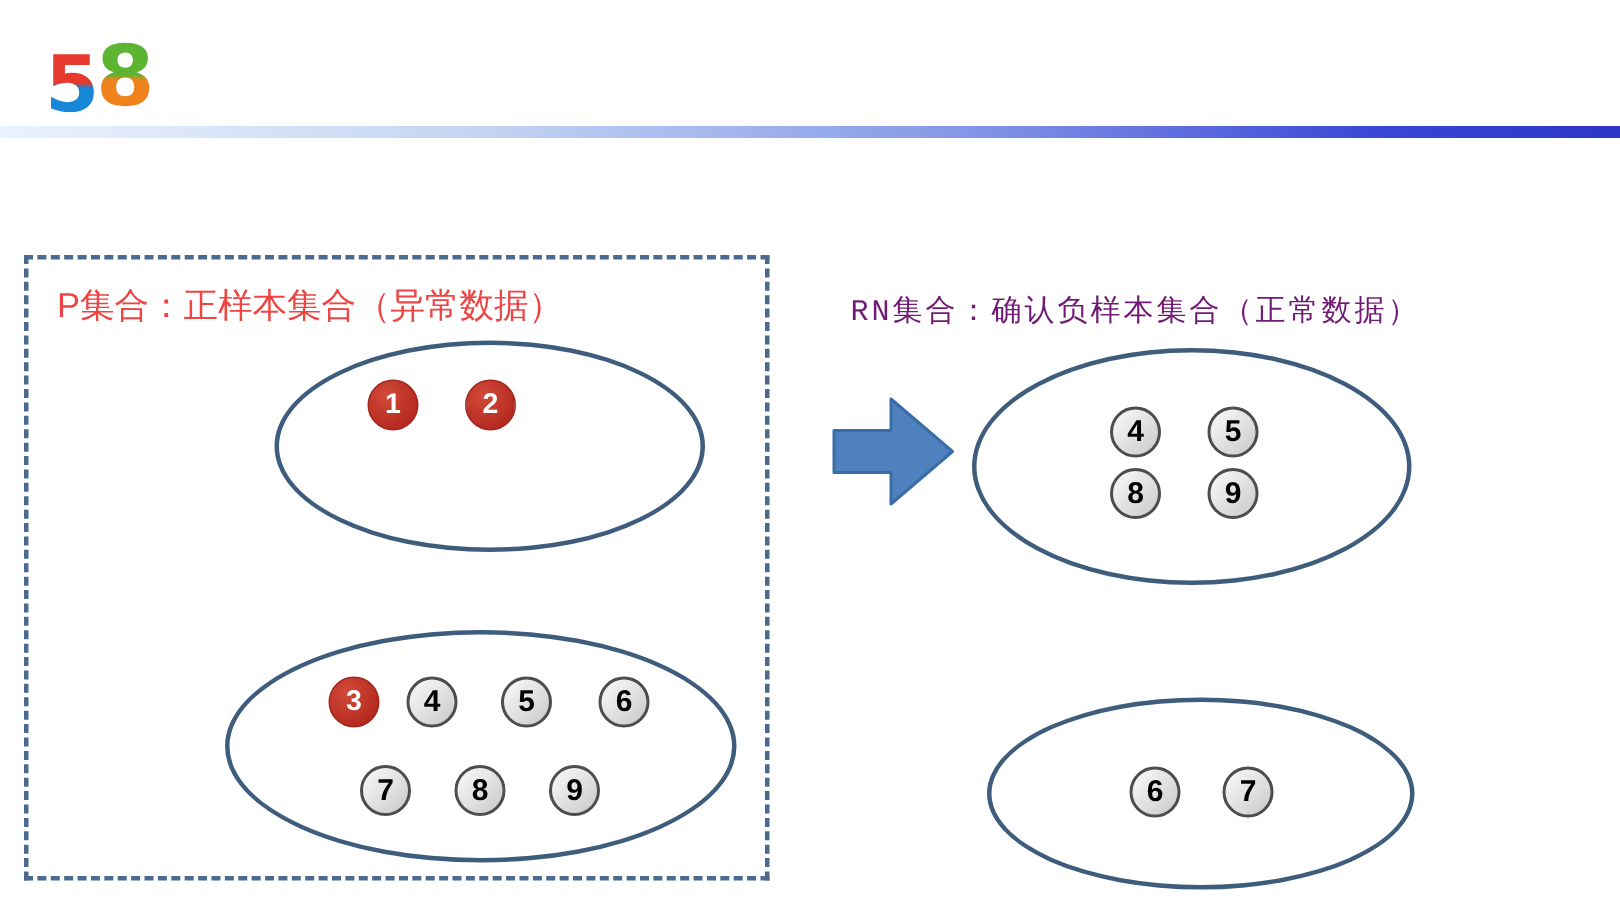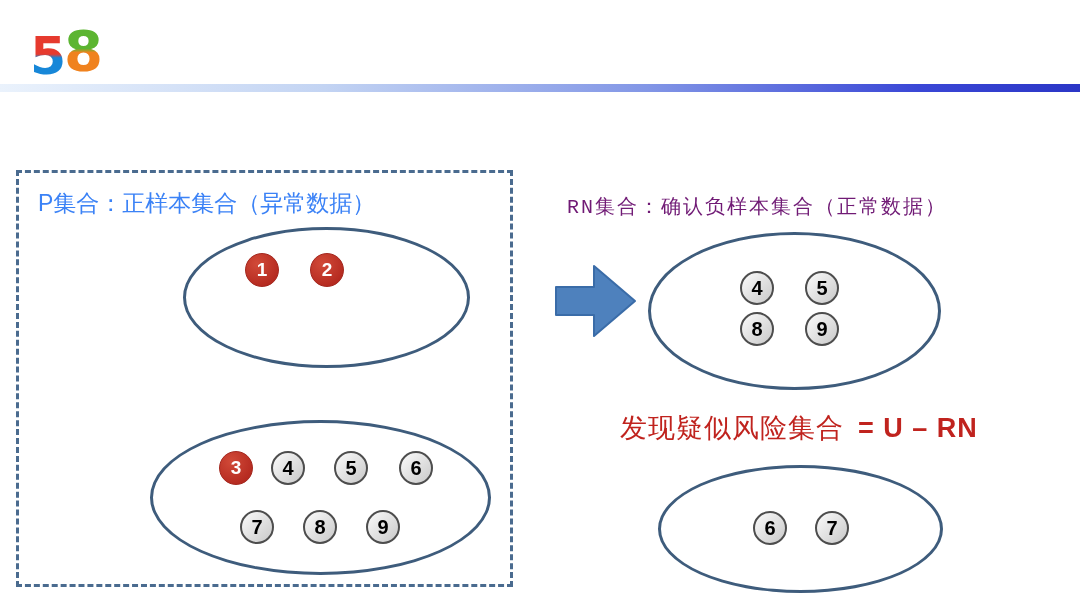--- a/index.html
+++ b/index.html
@@ -10,21 +10,21 @@
   .logo{position:absolute;left:28px;top:12px;}
   .title{position:absolute;left:120px;top:20px;font-size:40px;font-weight:bold;color:#0a0a0a;letter-spacing:1px;white-space:nowrap;}
   .rule{position:absolute;left:0;top:84px;width:1080px;height:8px;
         background:linear-gradient(90deg,#eaf2fc 0%,#c3d4f3 30%,#8296e6 60%,#3a47d6 85%,#2b36c6 100%);}
   .subtitle{position:absolute;left:29px;top:106px;font-size:28px;font-weight:bold;color:#949494;white-space:nowrap;}
 
   
   .dashed-box{position:absolute;left:16px;top:170px;width:491px;height:411px;
               border:3px dashed #4a6b8f;background:transparent;}
 
-  .set-label{position:absolute;font-size:23px;color:#3b82f6;white-space:nowrap;}
+  .set-label{position:absolute;font-size:23px;color:#ef4444;white-space:nowrap;}
   .ellipse{position:absolute;border:3px solid #3e5c7c;border-radius:50%;background:#fff;}
 
   
   .node{position:absolute;width:34px;height:34px;border-radius:50%;
         display:flex;align-items:center;justify-content:center;
         font-size:20px;font-weight:600;color:#000;box-sizing:border-box;
         background:linear-gradient(135deg,#f6f6f6 10%,#cecece 90%);
         border:2px solid #4d4d4d;}
   .node.red{background:radial-gradient(circle at 35% 30%,#d14a38 0%,#b52a20 75%);
             border:1px solid #a3261d;color:#fff;font-weight:bold;font-size:19px;}
@@ -84,21 +84,18 @@
     </svg>
   </div>
 
   <div class="rn-label">RN集合：确认负样本集合（正常数据）</div>
   <div class="ellipse" style="left:648px;top:232px;width:287px;height:152px;"></div>
   <div class="node" style="left:740px;top:271px;">4</div>
   <div class="node" style="left:805px;top:271px;">5</div>
   <div class="node" style="left:740px;top:312px;">8</div>
   <div class="node" style="left:805px;top:312px;">9</div>
 
-  <div class="formula">
-    <span class="cn">发现疑似风险集合</span><span class="math">= U – RN</span>
-  </div>
 
   <div class="ellipse" style="left:658px;top:465px;width:279px;height:122px;"></div>
   <div class="node" style="left:753px;top:511px;">6</div>
   <div class="node" style="left:815px;top:511px;">7</div>
 
 </div>
 
 </body></html>

